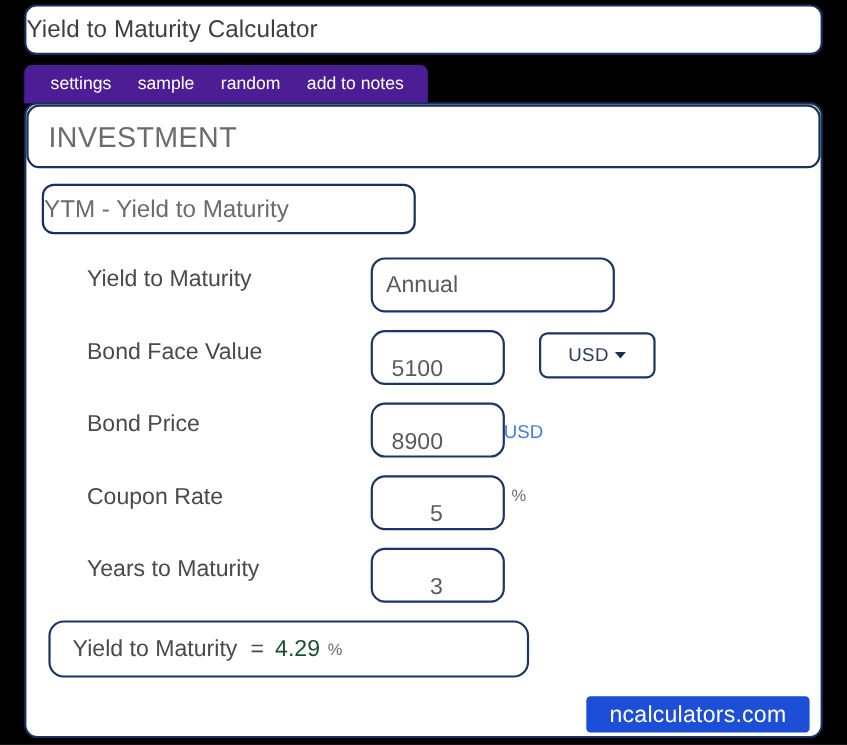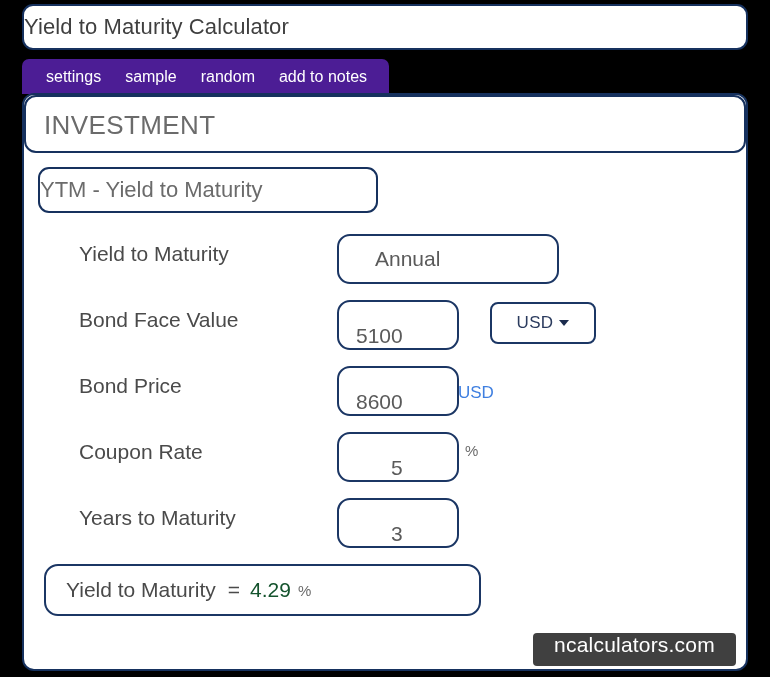--- a/index.html
+++ b/index.html
@@ -200,24 +200,24 @@
   #result-value { font-size: 21px; color: #14532d; }
   #result-unit  { font-size: 15px; color: #6b6b6b; margin-left: 7px; }
 
   
   #watermark {
     position: absolute;
     left: 509px;
     top: 538px;
     width: 203px;
     height: 33px;
-    background: #404040;
+    background: #1d4ed8;
     border-radius: 4px;
     display: flex;
-    align-items: flex-start;
+    align-items: center;
     justify-content: center;
   }
   #watermark-text {
     color: #ffffff;
     font-size: 21px;
     letter-spacing: 0.2px;
   }
 </style>
 </head>
 <body>
@@ -239,39 +239,39 @@
     <span id="investment-title">INVESTMENT</span>
   </div>
 
   <div id="ytm-selector">
     <span id="ytm-selector-label">YTM - Yield to Maturity</span>
   </div>
 
   <div class="form-row" style="top:135px;">
     <span class="row-label">Yield to Maturity</span>
     <div class="field-box" style="left:313px; top:4px; width:222px; height:50px;">
-      <span class="field-text" style="left:12px; top:11px;margin-left:24px;">Annual</span>
+      <span class="field-text" style="left:12px; top:11px;">Annual</span>
     </div>
   </div>
 
   <div class="form-row" style="top:201px;">
     <span class="row-label">Bond Face Value</span>
     <div class="field-box" style="left:313px; top:4px; width:122px; height:50px;">
       <span class="field-text" style="left:17px; top:22px;">5100</span>
     </div>
     <div id="currency-dropdown">
       <span id="currency-dropdown-label">USD</span>
       <span class="caret-down"></span>
     </div>
   </div>
 
   <div class="form-row" style="top:267px;">
     <span class="row-label">Bond Price</span>
     <div class="field-box" style="left:313px; top:4px; width:122px; height:50px;">
-      <span class="field-text" style="left:17px; top:22px;">8600</span>
+      <span class="field-text" style="left:17px; top:22px;">8900</span>
     </div>
     <span class="unit-link" style="left:434px; top:21px;">USD</span>
   </div>
 
   <div class="form-row" style="top:333px;">
     <span class="row-label">Coupon Rate</span>
     <div class="field-box" style="left:313px; top:4px; width:122px; height:50px;">
       <span class="field-text" style="left:52px; top:22px;">5</span>
     </div>
     <span class="unit-suffix" style="left:441px; top:14px;">%</span>

